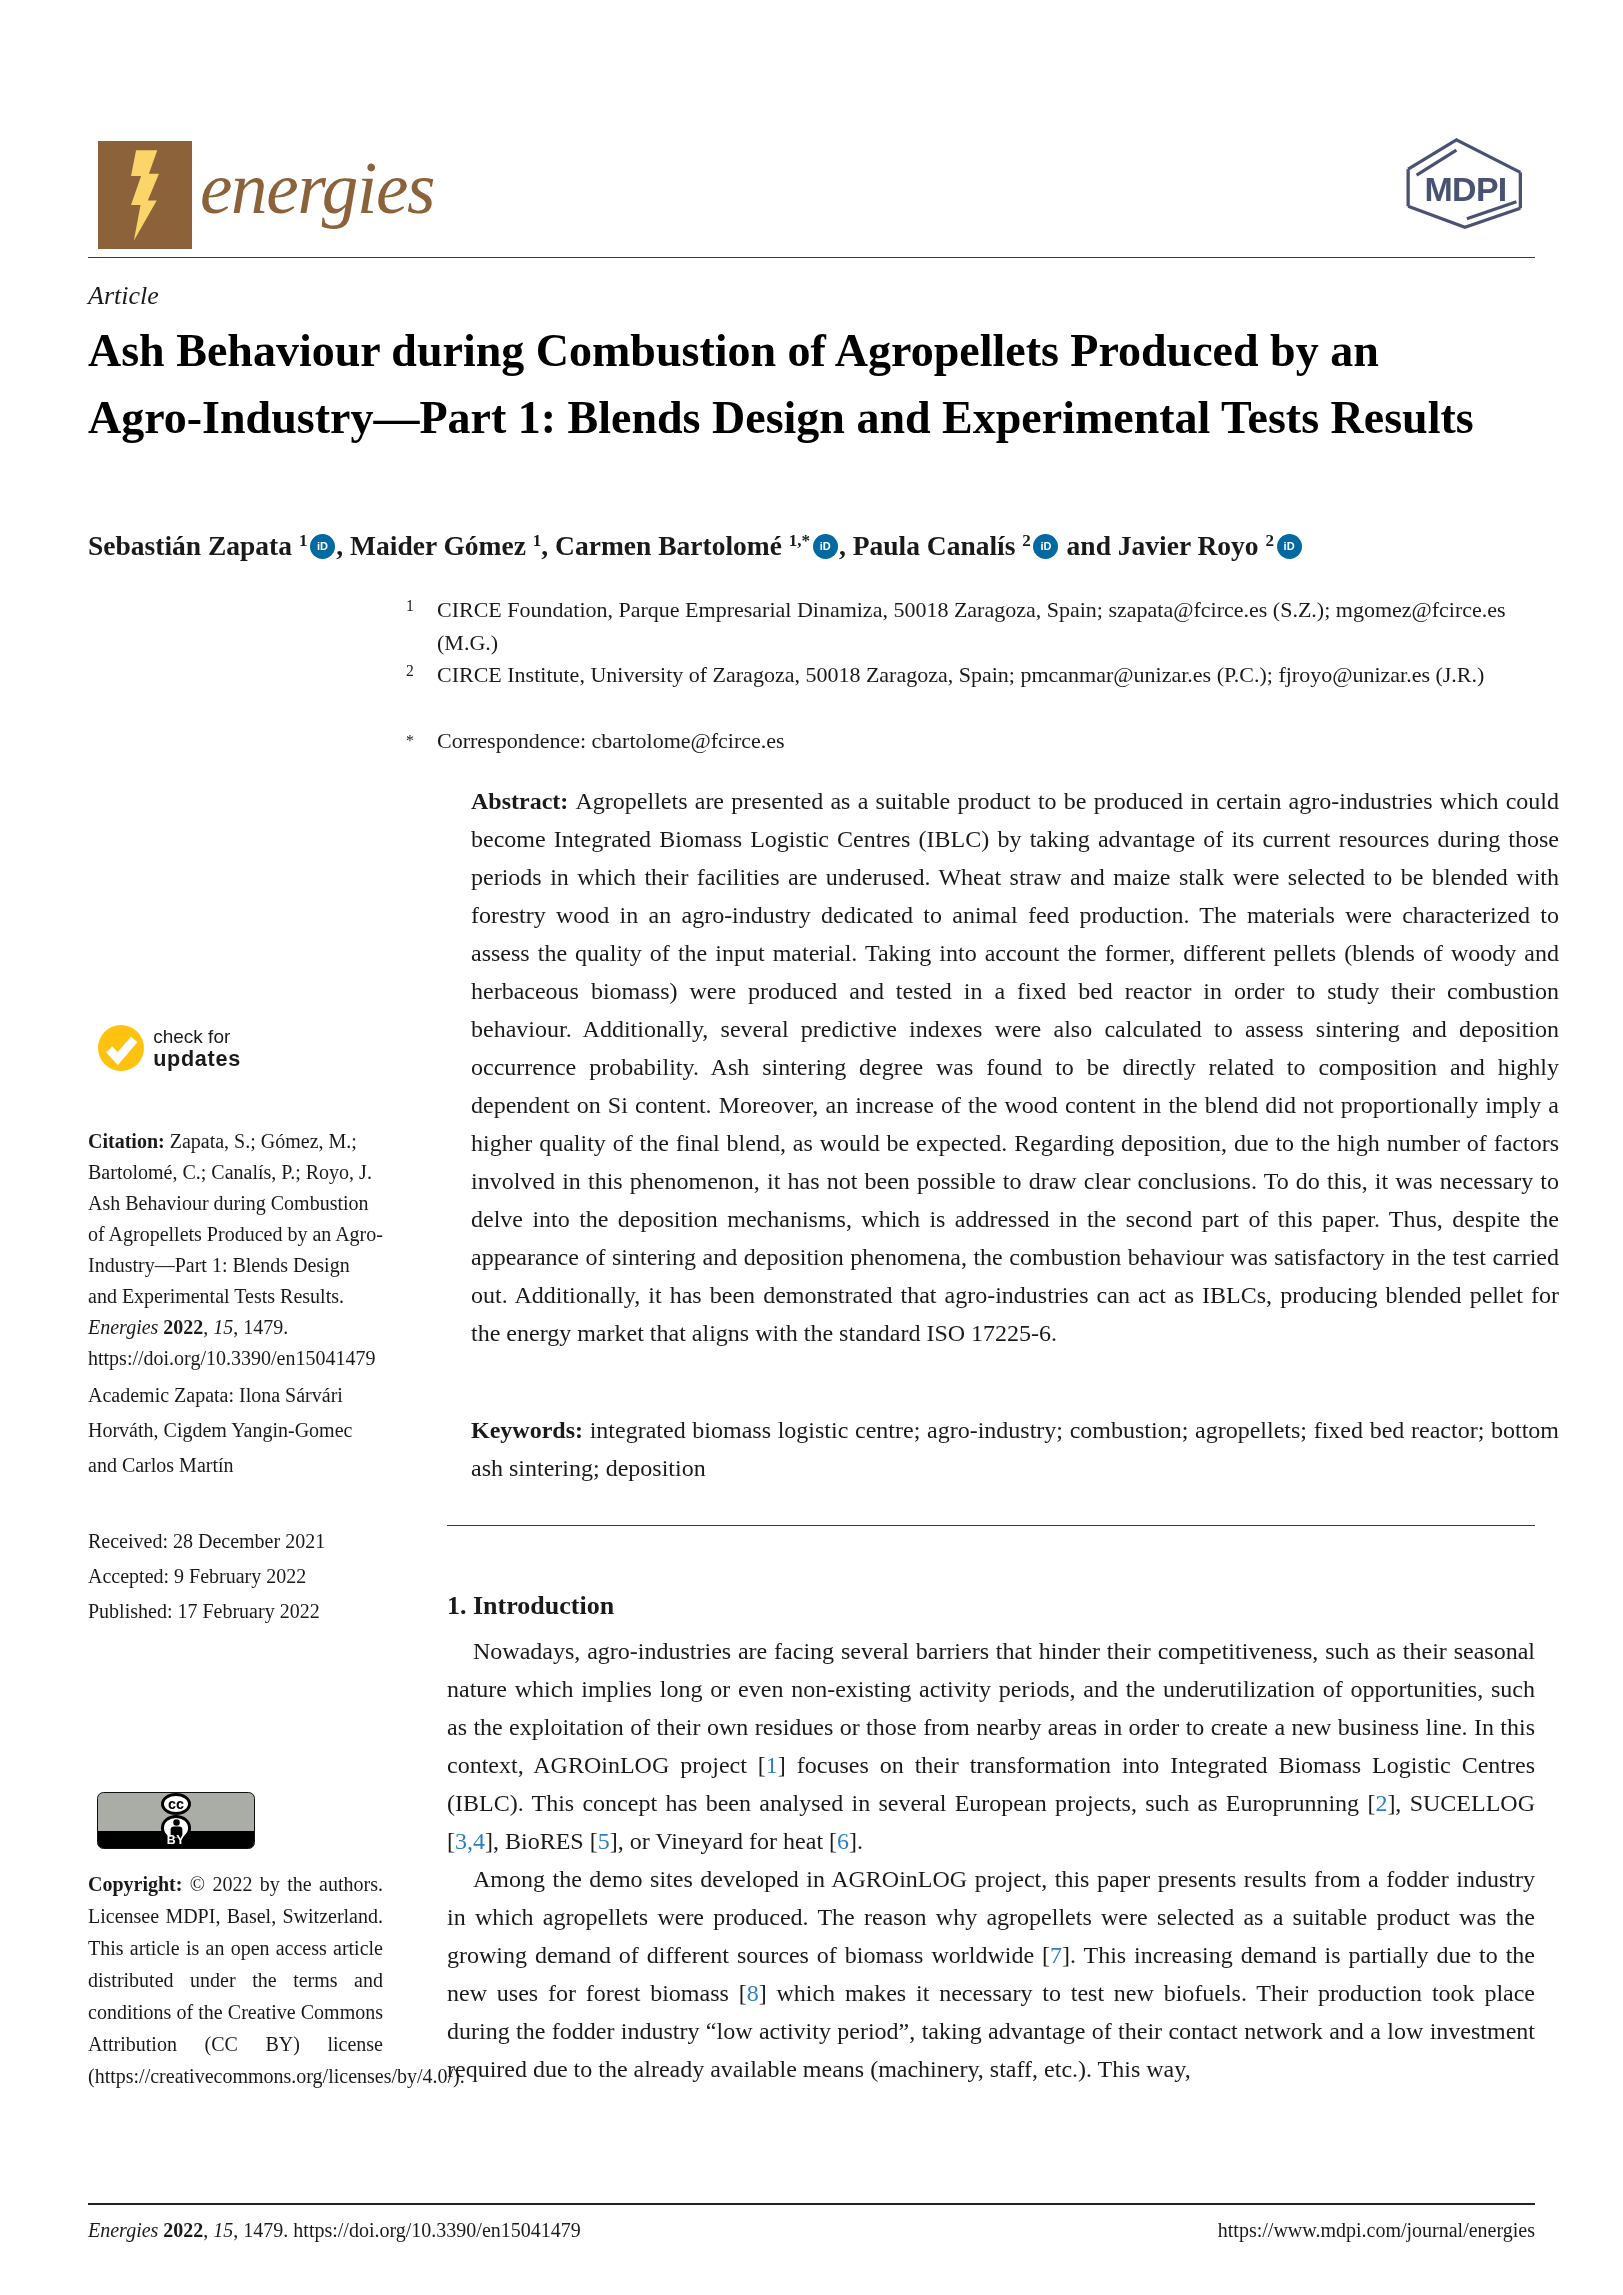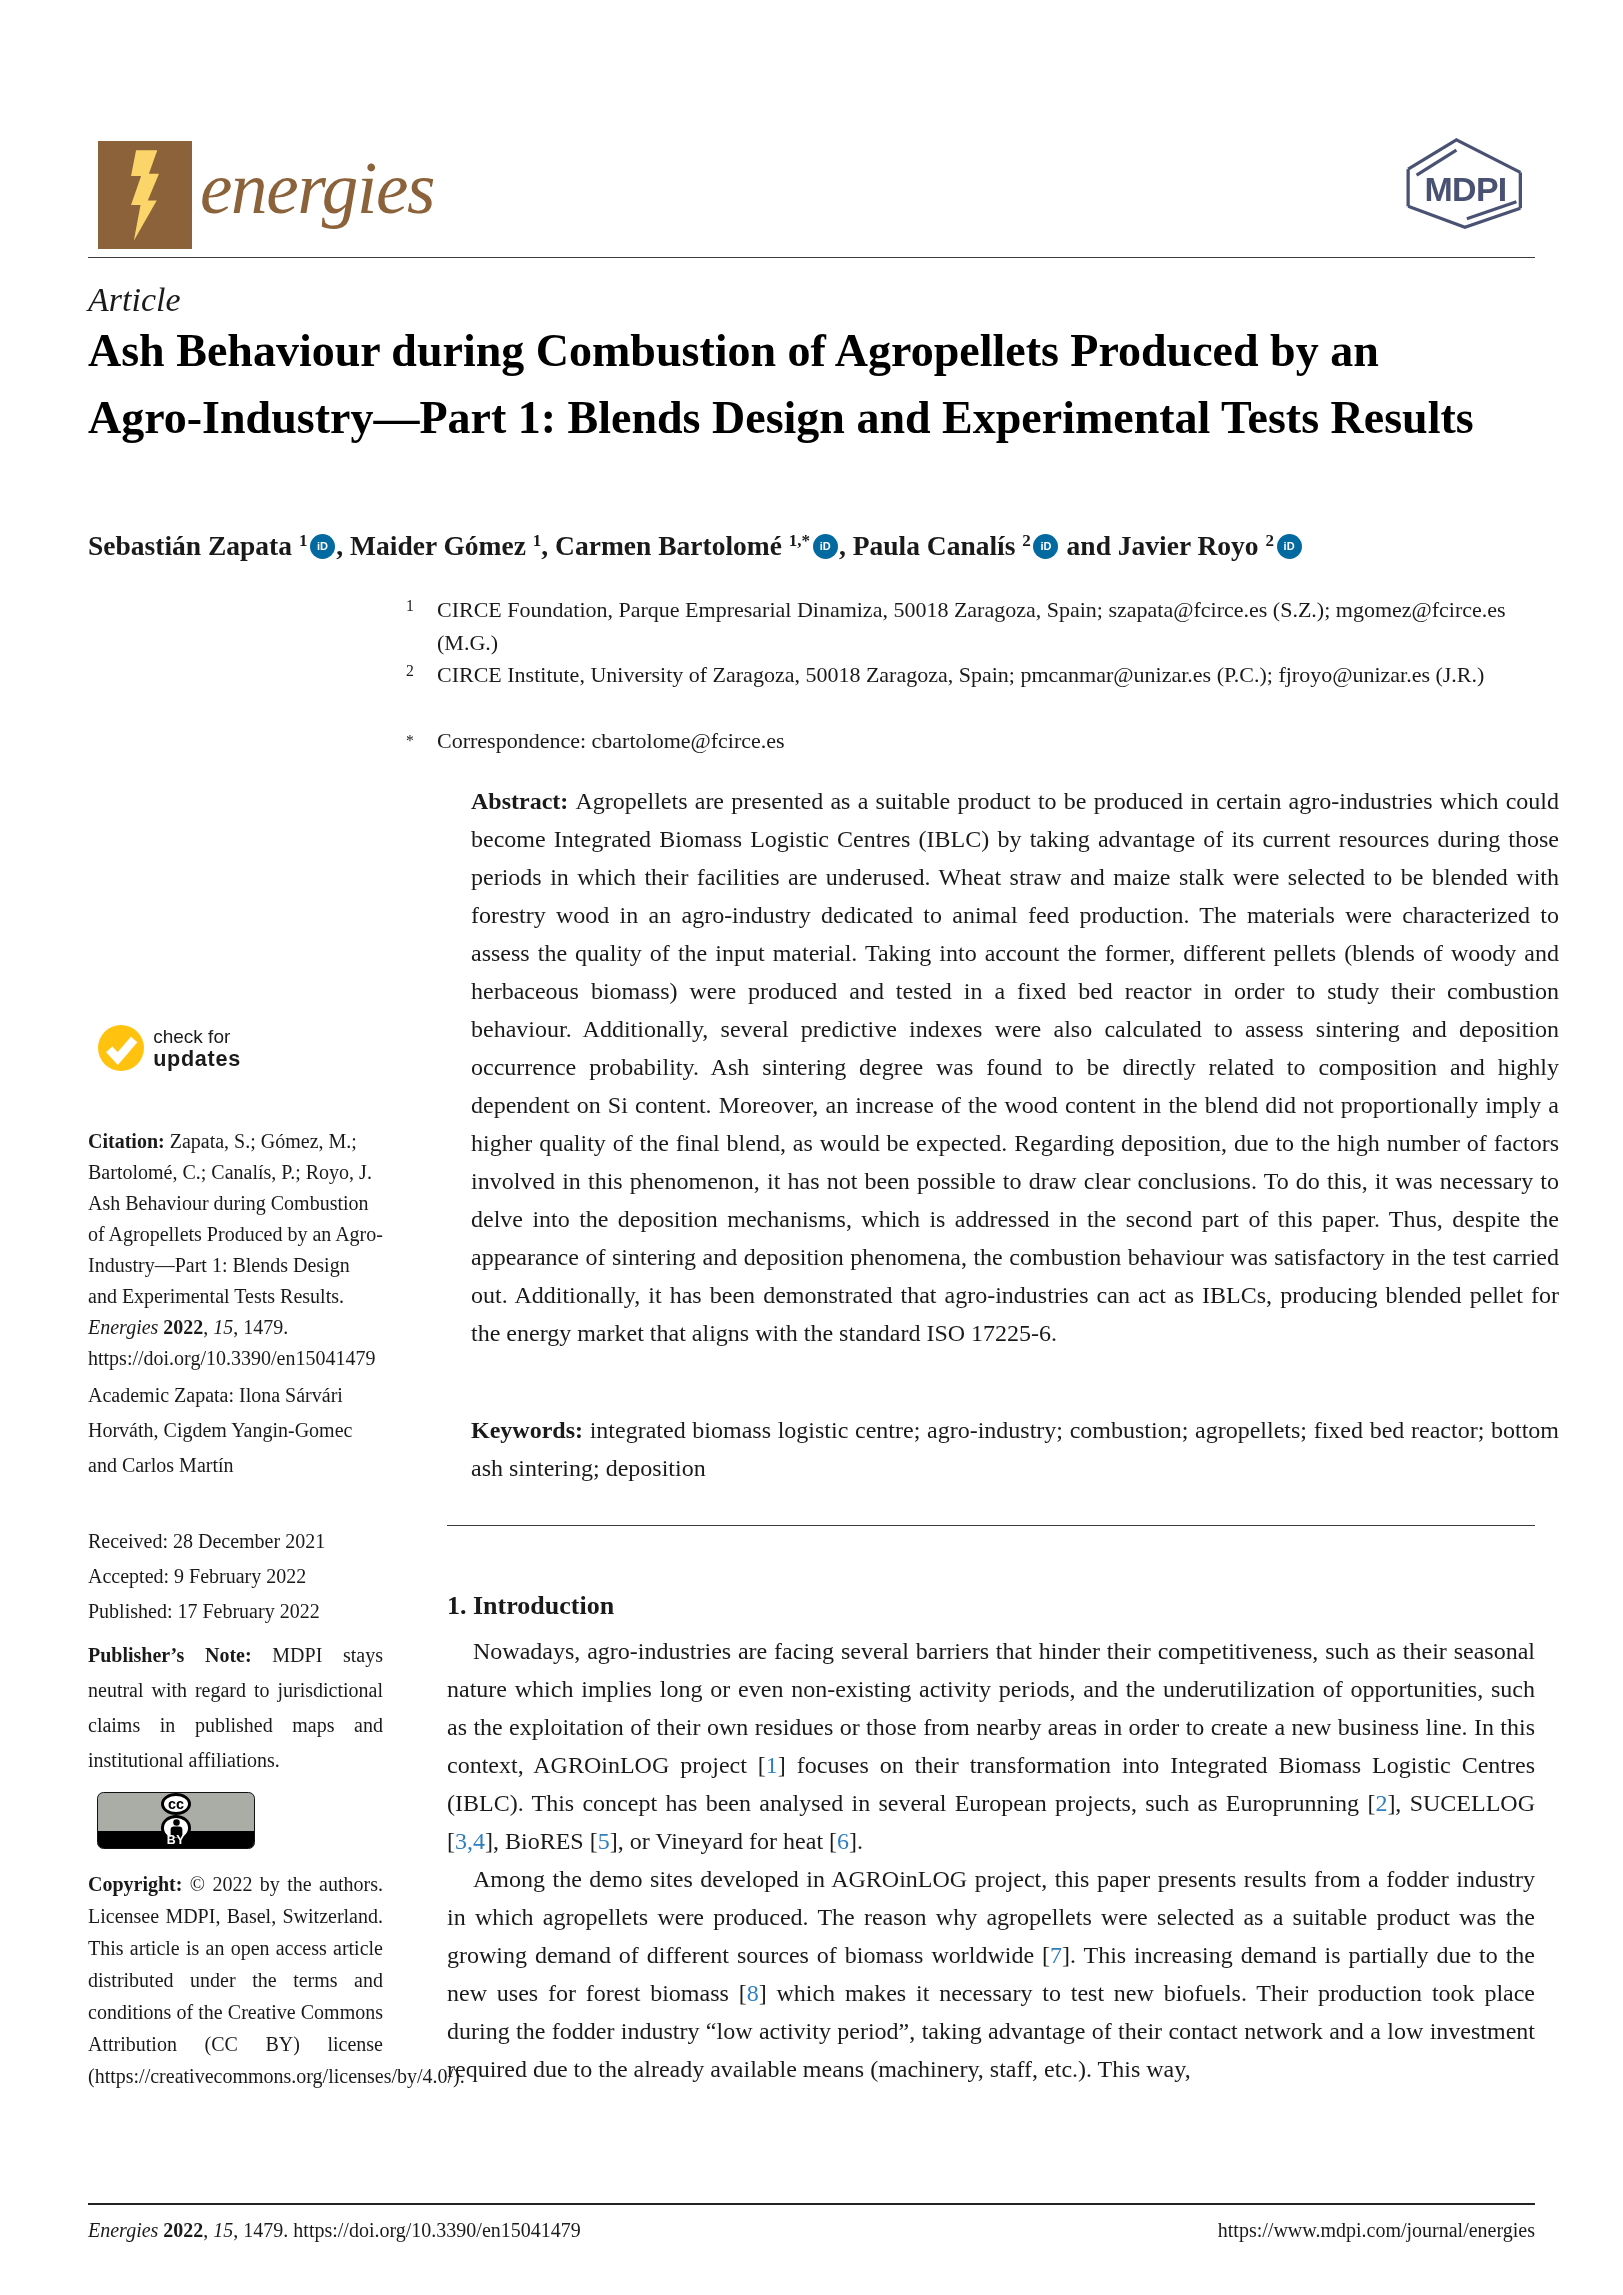--- a/index.html
+++ b/index.html
@@ -11,21 +11,21 @@
   
   .logo-box{position:absolute;left:98px;top:141px;width:94px;height:108px;background:#8B6239;}
   .logo-box svg{position:absolute;left:17px;top:6.5px;}
   .journal-wordmark{
     position:absolute;left:200px;top:152px;font-size:73px;font-style:italic;
     color:#8B6239;letter-spacing:-1.3px;line-height:1;
   }
   .mdpi-logo{position:absolute;left:1399px;top:128px;width:137px;height:111px;}
   .header-rule{position:absolute;left:88px;top:257px;width:1447px;height:1.3px;background:#3b3b3b;}
   
-  .article-type{position:absolute;left:88px;top:281px;font-style:italic;font-size:34px;}
+  .article-type{position:absolute;left:88px;top:281px;font-style:italic;font-size:26px;}
   .paper-title{
     position:absolute;left:88px;top:317px;width:1407px;
     font-size:46px;font-weight:bold;line-height:67px;color:#000;
   }
   .authors-line{position:absolute;left:88px;top:522px;width:1447px;font-size:27.5px;font-weight:bold;line-height:37px;}
   .orcid-icon{
     display:inline-flex;align-items:center;justify-content:center;
     width:25px;height:25px;border-radius:50%;background:#0369a1;color:#fff;
     font-family:"Liberation Sans",sans-serif;font-size:11px;font-weight:bold;
     vertical-align:5.2px;margin:0 1.3px 0 2.6px;
@@ -142,21 +142,20 @@
     </span>
   </div>
 
   <div class="side-block citation-block"><span class="seg-b">Citation: </span><span class="seg-n">Zapata, S.; Gómez, M.; Bartolomé, C.; Canalís, P.; Royo, J. Ash Behaviour during Combustion of Agropellets Produced by an Agro-Industry—Part 1: Blends Design and Experimental Tests Results. </span><span class="seg-i">Energies </span><span class="seg-b">2022</span><span class="seg-n">, </span><span class="seg-i">15</span><span class="seg-n">, 1479. https://doi.org/10.3390/en15041479</span></div>
   <div class="side-block editors-block">Academic Zapata: Ilona Sárvári Horváth, Cigdem Yangin-Gomec and Carlos Martín</div>
   <div class="side-block dates-block">
     <div>Received: 28 December 2021</div>
     <div>Accepted: 9 February 2022</div>
     <div>Published: 17 February 2022</div>
   </div>
-  <div class="side-block pubnote-block"><span class="seg-b">Publisher’s Note: </span><span class="seg-n">MDPI stays neutral with regard to jurisdictional claims in published maps and institutional affiliations.</span></div>
 
   <div class="cc-badge">
     <div class="cc-icons">
       <span class="cc-circle">cc</span>
       <span class="cc-circle">
         <svg width="17" height="19.6" viewBox="0 0 26 30">
           <circle cx="13" cy="7" r="5" fill="#000"></circle>
           <path d="M4 30 L4 18 Q4 13 9 13 L17 13 Q22 13 22 18 L22 30 Z" fill="#000"></path>
         </svg>
       </span>

